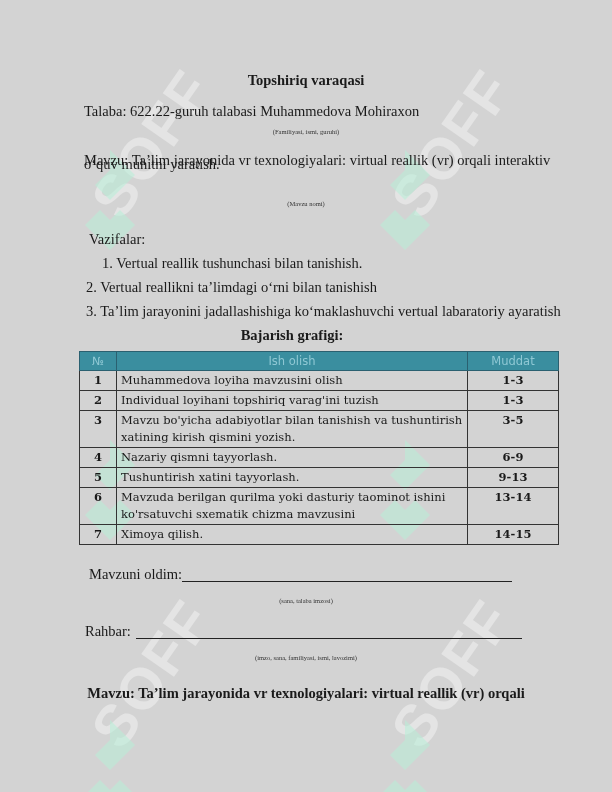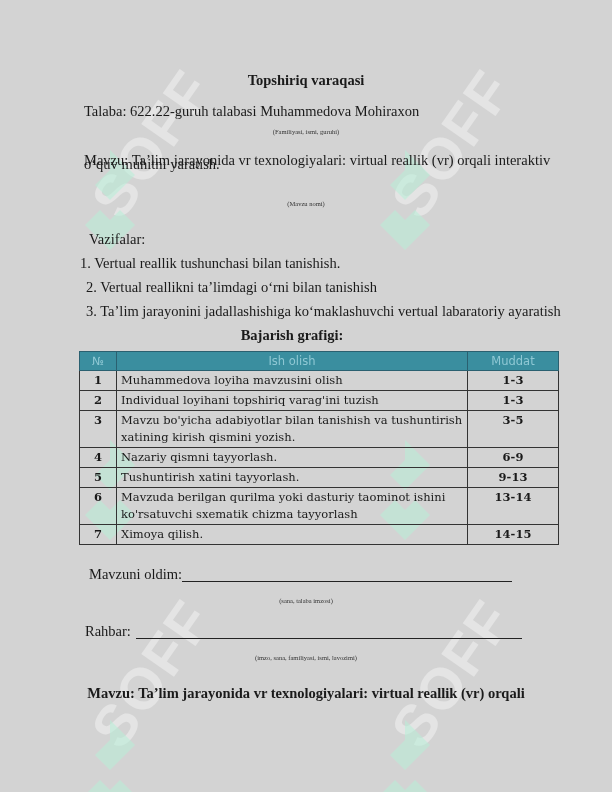--- a/index.html
+++ b/index.html
@@ -63,21 +63,21 @@
 <div class="abs title">Topshiriq varaqasi</div>
 
 <div class="abs line" style="left:84px; top:103px;">Talaba: 622.22-guruh talabasi Muhammedova Mohiraxon</div>
 <div class="abs hint" style="top:128px;">(Familiyasi, ismi, guruhi)</div>
 
 <div class="abs line" style="left:84px; top:152px;">Mavzu: Ta’lim jarayonida vr texnologiyalari: virtual reallik (vr) orqali interaktiv</div>
 <div class="abs line" style="left:84px; top:156px;">o‘quv muhitni yaratish.</div>
 <div class="abs hint" style="top:200px;">(Mavzu nomi)</div>
 
 <div class="abs line" style="left:89px; top:231px;">Vazifalar:</div>
-<div class="abs line" style="left:80px; top:255px;">1. Vertual reallik tushunchasi bilan tanishish.</div>
+<div class="abs line" style="left:102px; top:255px;">1. Vertual reallik tushunchasi bilan tanishish.</div>
 <div class="abs line" style="left:86px; top:279px;">2. Vertual reallikni ta’limdagi o‘rni bilan tanishish</div>
 <div class="abs line" style="left:86px; top:303px;">3. Ta’lim jarayonini jadallashishiga ko‘maklashuvchi vertual labaratoriy ayaratish</div>
 
 <div class="abs line" style="left:0; width:584px; text-align:center; top:327px; font-weight:bold;">Bajarish grafigi:</div>
 
 <table class="grid">
   <thead>
     <tr>
       <th>№</th>
       <th>Ish olish</th>
@@ -105,21 +105,21 @@
       <td>Nazariy qismni tayyorlash.</td>
       <td class="dur">6-9</td>
     </tr>
     <tr>
       <td class="num">5</td>
       <td>Tushuntirish xatini tayyorlash.</td>
       <td class="dur">9-13</td>
     </tr>
     <tr>
       <td class="num">6</td>
-      <td>Mavzuda berilgan qurilma yoki dasturiy taominot ishini ko'rsatuvchi sxematik chizma tayyorlash</td>
+      <td>Mavzuda berilgan qurilma yoki dasturiy taominot ishini ko'rsatuvchi sxematik chizma mavzusini</td>
       <td class="dur">13-14</td>
     </tr>
     <tr>
       <td class="num">7</td>
       <td>Ximoya qilish.</td>
       <td class="dur">14-15</td>
     </tr>
   </tbody>
 </table>
 

